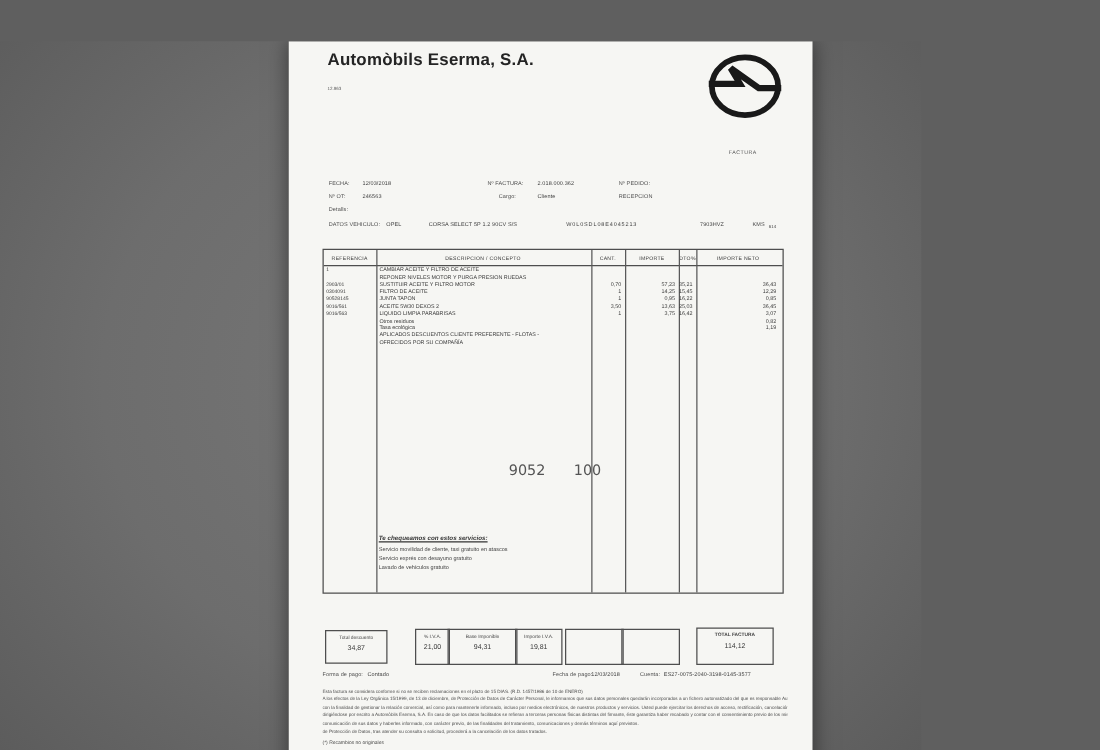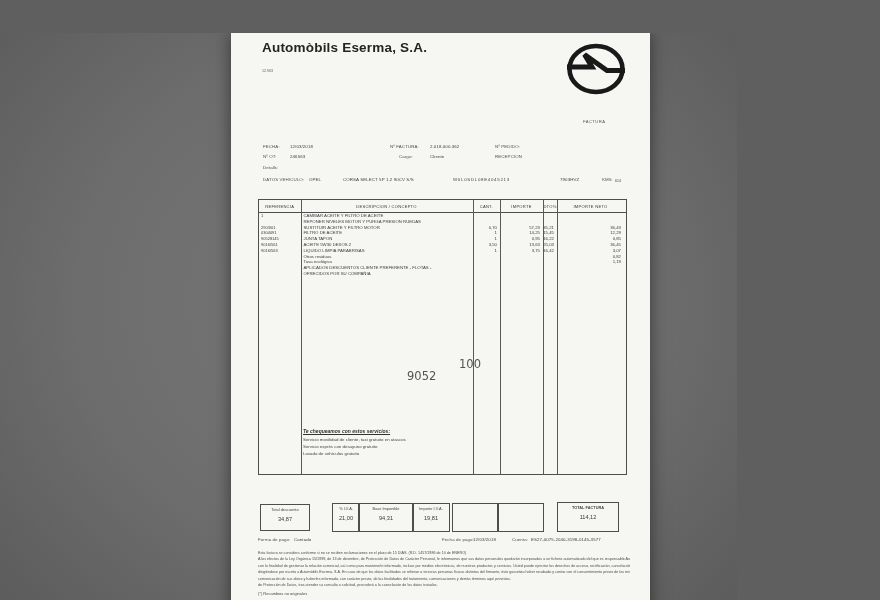--- a/index.html
+++ b/index.html
@@ -42,21 +42,21 @@
   .c-desc{padding-left:3px;}
   .c-num{text-align:right;padding-right:3px;}
   
   .services{position:absolute;left:44px;top:228px;}
   .svc-title{font-size:5px;font-weight:bold;font-style:italic;text-decoration:underline;
              color:#343434;margin-bottom:2px;white-space:nowrap;}
   .svc-item{font-size:4.4px;line-height:7.2px;color:#454545;white-space:nowrap;}
   
   .stamp{position:absolute;font-family:"DejaVu Sans", sans-serif;font-size:11.5px;color:#545454;}
   .stamp-l{left:176px;top:336px;}
-  .stamp-r{left:228px;top:324px;}
+  .stamp-r{left:228px;top:336px;}
   
   .tbox{position:absolute;border:1px solid #4f4f4f;display:flex;flex-direction:column;align-items:center;}
   .tbox .tl{font-size:3.9px;color:#464646;margin-top:2px;white-space:nowrap;}
   .tbox .tv{font-size:5.6px;color:#3a3a3a;margin-top:4px;}
   .b-desc{left:29px;top:471px;width:48px;height:25px;}
   .b-iva{left:101px;top:470px;width:26px;height:27px;}
   .b-base{left:127px;top:470px;width:54px;height:27px;}
   .b-impiva{left:181px;top:470px;width:36px;height:27px;}
   .b-e1{left:221px;top:470px;width:45px;height:27px;}
   .b-e2{left:266px;top:470px;width:45px;height:27px;}

